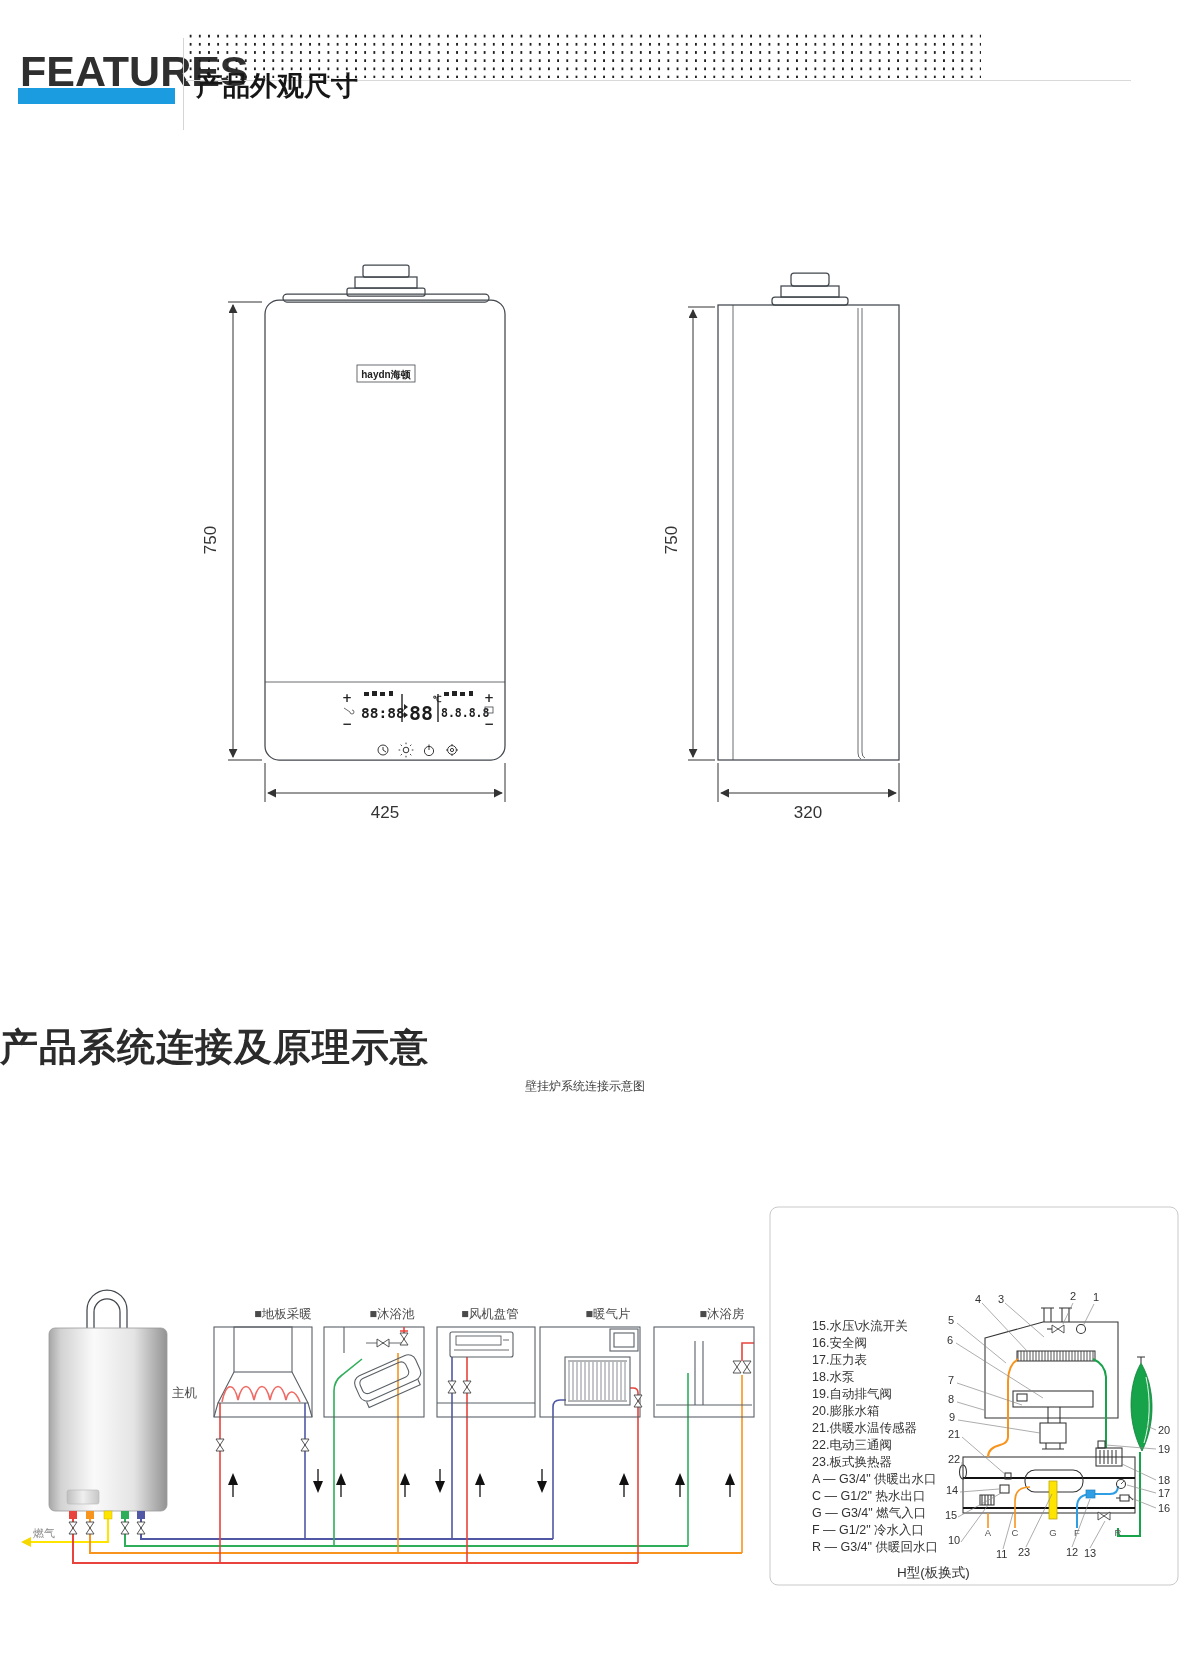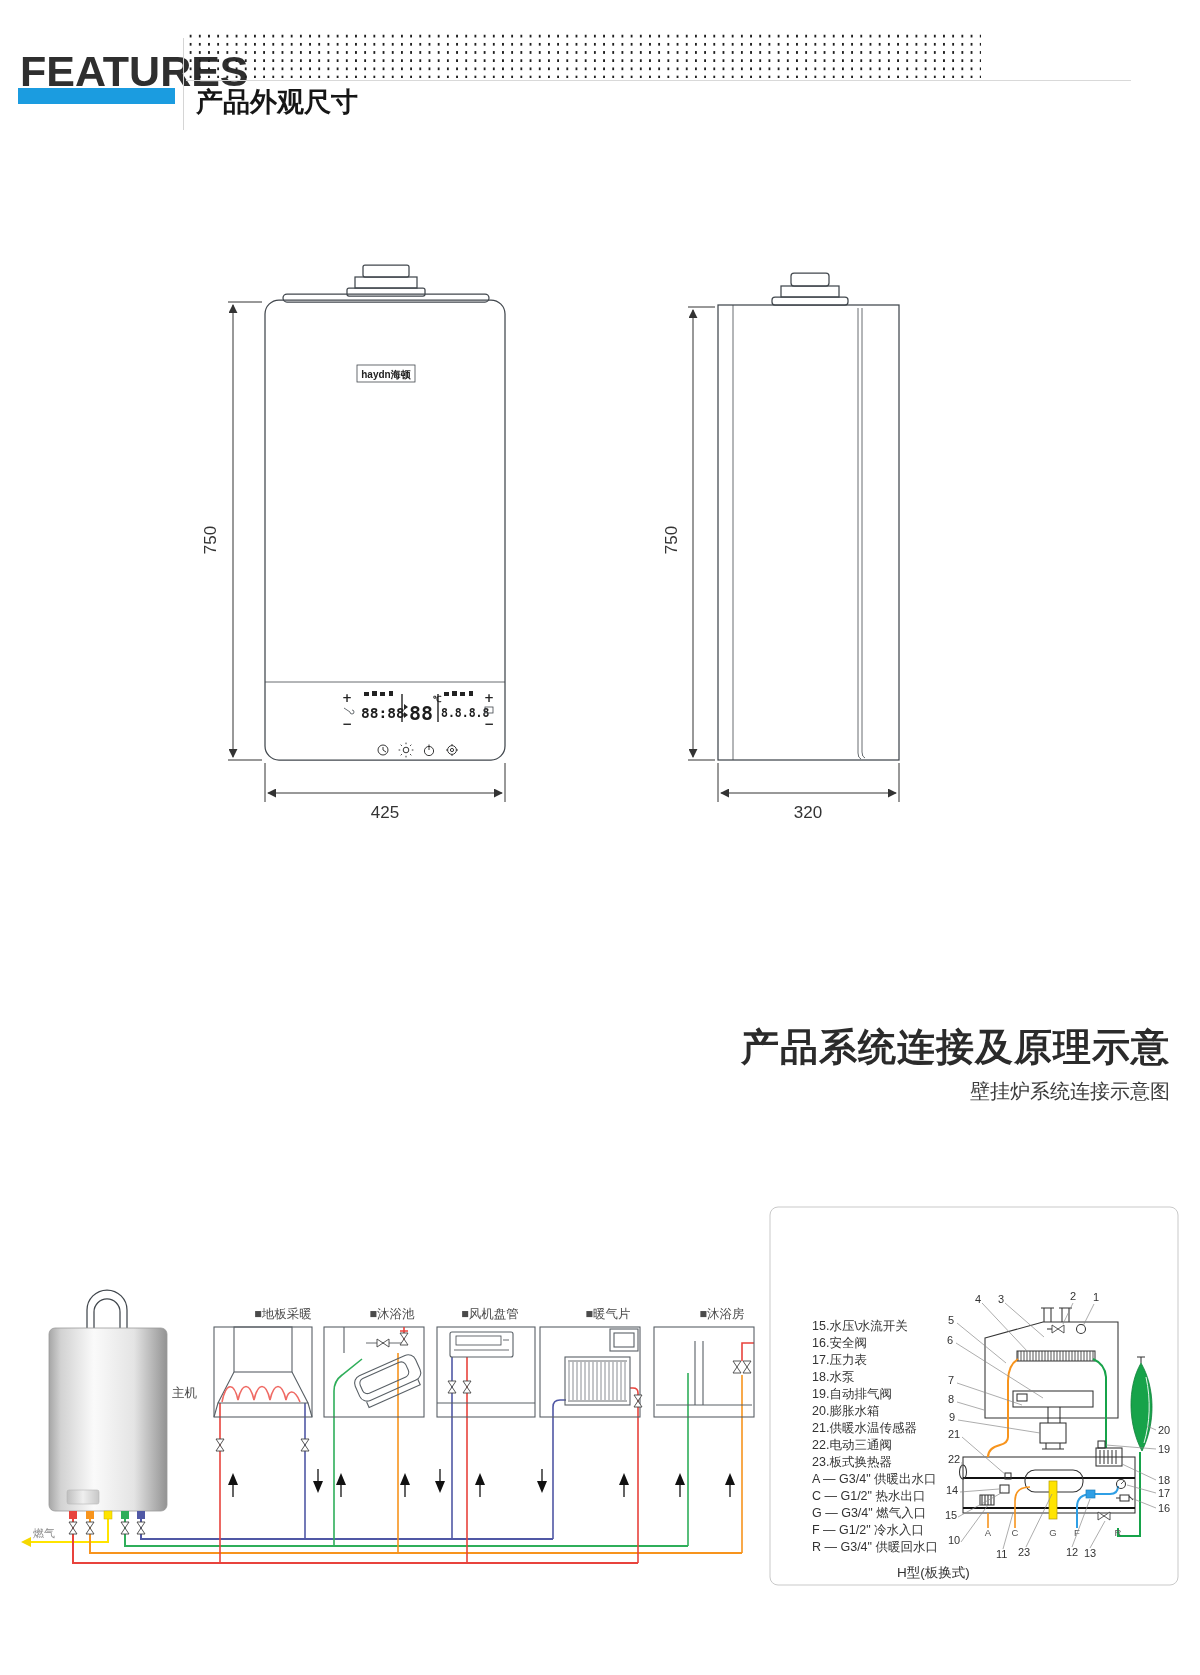--- a/index.html
+++ b/index.html
@@ -8,28 +8,28 @@
   
   .features-wrap{position:absolute;left:20px;top:50px;width:160px;height:58px;}
   .features-bar{position:absolute;left:-2px;top:38px;width:157px;height:16px;background:#1b9ce0;}
   .features-text{position:absolute;left:0;top:0;font-size:43px;font-weight:800;line-height:1;
                  letter-spacing:0px;color:#2f2f2f;}
   .hdr-vline{position:absolute;left:183px;top:38px;width:1px;height:92px;background:#d5d5d5;}
   .hdr-dots{position:absolute;left:186px;top:32px;width:795px;height:46px;
             background-image:radial-gradient(circle,#1f1f1f 1.15px,transparent 1.3px);
             background-size:9.2px 8.2px;}
   .hdr-hline{position:absolute;left:186px;top:80px;width:945px;height:1px;background:#d9d9d9;}
-  .section-title{position:absolute;left:196px;top:84px;font-size:27px;font-weight:700;color:#161616;}
+  .section-title{position:absolute;left:196px;top:68px;font-size:27px;font-weight:700;color:#161616;}
   
   .unit-note{position:absolute;left:0;top:893px;width:1170px;text-align:center;
              font-size:19px;color:#333;}
-  .sys-title{position:absolute;left:0;top:1022px;width:1170px;text-align:right;
+  .sys-title{position:absolute;left:0;top:1022px;width:1170px;text-align:left;
              font-size:38px;font-weight:800;color:#2b2b2b;letter-spacing:1px;}
-  .sys-subtitle{position:absolute;left:0;top:1078px;width:1170px;text-align:right;
-                font-size:20px;color:#3d3d3d;}
+  .sys-subtitle{position:absolute;left:0;top:1078px;width:1170px;text-align:center;
+                font-size:12px;color:#3d3d3d;}
   svg{position:absolute;left:0;overflow:visible;}
   .ln{stroke:#41474d;stroke-width:1.25;fill:none;}
   .lnt{stroke:#41474d;stroke-width:0.8;fill:none;}
   .dim{stroke:#333;stroke-width:1;fill:none;}
   .dimtxt{font-size:17px;fill:#333;font-family:"Liberation Sans",sans-serif;}
   .lcd{font-family:"DejaVu Sans Mono",monospace;font-weight:bold;fill:#1c1c1c;}
   .pm{font-size:12px;fill:#222;font-weight:bold;font-family:"DejaVu Sans",sans-serif;}
   .box{stroke:#596066;stroke-width:1.1;fill:none;}
   .pipe{fill:none;stroke-width:2;}
   .pipe-thin{fill:none;stroke-width:1.6;}

